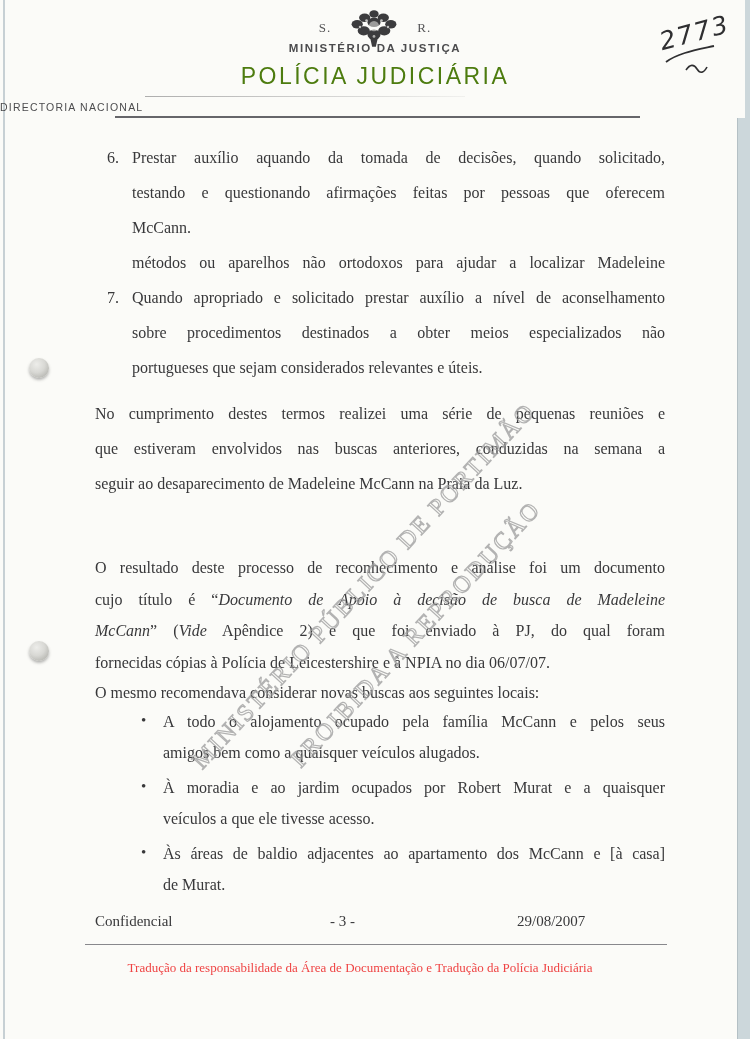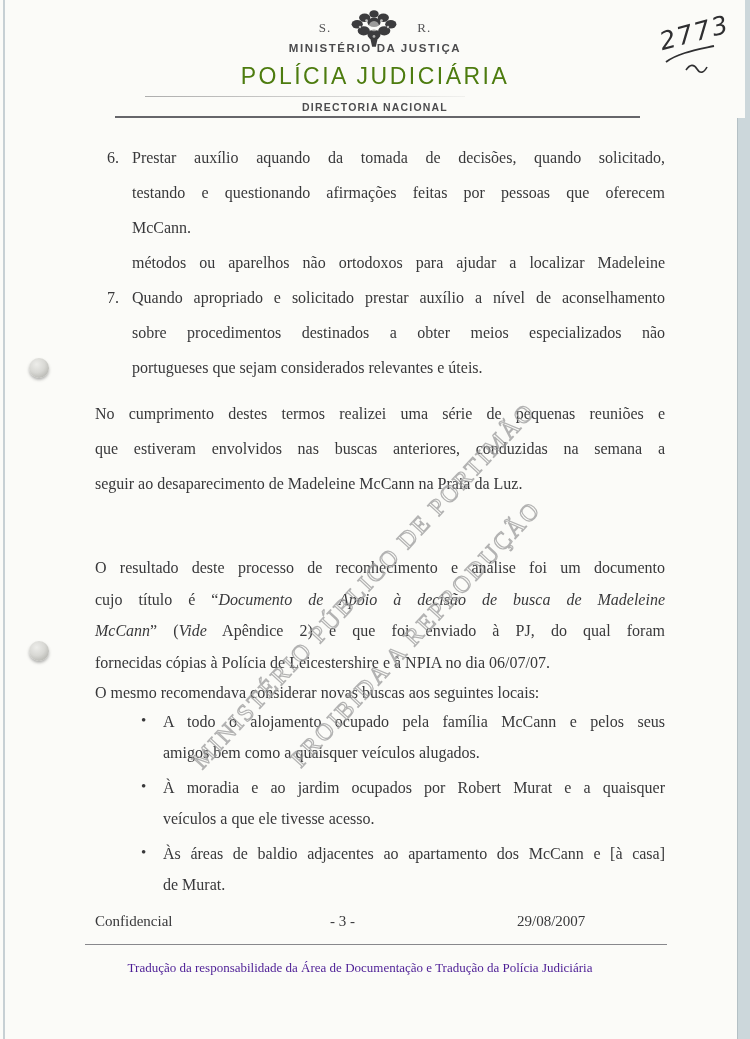--- a/index.html
+++ b/index.html
@@ -27,22 +27,22 @@
   .crest-row { position:absolute; top:8px; left:0; width:100%; height:40px;
     display:flex; justify-content:center; align-items:center; gap:15px; }
   .sr-label { font-size:13px; color:#565658; letter-spacing:1px; }
   .ministry { position:absolute; top:42px; left:0; width:100%; text-align:center;
     font-family:"Liberation Sans", sans-serif; font-size:11.5px; font-weight:bold;
     letter-spacing:1.6px; color:#4b4b4d; }
   .org-title { position:absolute; top:63px; left:0; width:100%; text-align:center;
     font-family:"Liberation Sans", sans-serif; font-size:23px; letter-spacing:2.5px; color:#4d7c0f; }
   .faint-rule { position:absolute; top:96px; left:145px; width:320px; height:1px;
     background:linear-gradient(to right, rgba(110,110,112,.55), rgba(110,110,112,.08)); }
-  .org-sub { position:absolute; top:101px; left:0; width:100%; text-align:center;
-    font-family:"Liberation Sans", sans-serif; font-size:10.5px; font-weight:bold;
+  .org-sub { position:absolute; top:101px; left:0; width:100%; 
+    font-family:"Liberation Sans", sans-serif; font-size:10.5px; font-weight:normal;
     letter-spacing:1.2px; color:#4c4c4e; }
   .main-rule { position:absolute; top:116px; left:115px; width:525px; height:2px; background:#66666a; }
 
   
   .handwritten { position:absolute; left:650px; top:6px; z-index:6; }
 
   
   .watermark {
     position:absolute; left:60px; top:430px; width:660px; height:360px;
     display:flex; flex-direction:column; align-items:center; justify-content:center; gap:44px;
@@ -68,21 +68,21 @@
   .bullet-item { position:relative; padding-left:68px; line-height:31px; margin-bottom:4px; }
   .bullet-item .marker { position:absolute; left:46px; top:-1px; font-size:15px; }
   .it { font-style:italic; }
 
   
   .footer-classification { position:absolute; left:95px;  top:913px; font-size:15px; }
   .footer-page           { position:absolute; left:330px; top:913px; font-size:15px; }
   .footer-date           { position:absolute; left:517px; top:913px; font-size:15px; }
   .footer-rule { position:absolute; left:85px; top:944px; width:582px; height:1px; background:#88888c; }
   .translation { position:absolute; left:60px; top:960px; width:600px; text-align:center;
-    font-size:13px; color:#4c1d95; }
+    font-size:13px; color:#ef4444; }
 </style>
 </head>
 <body>
 
 <div class="page">
 
   <div class="edge-left"></div>
   <div class="edge-right-top"></div>
   <div class="edge-right-main"></div>
 

